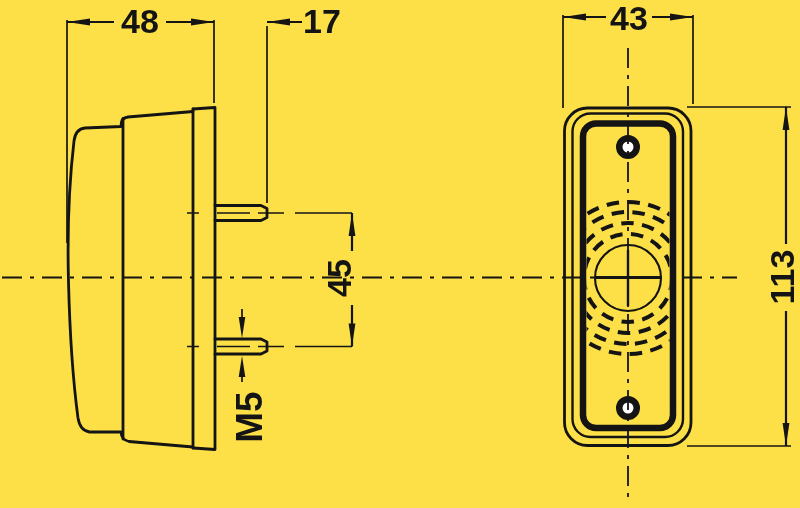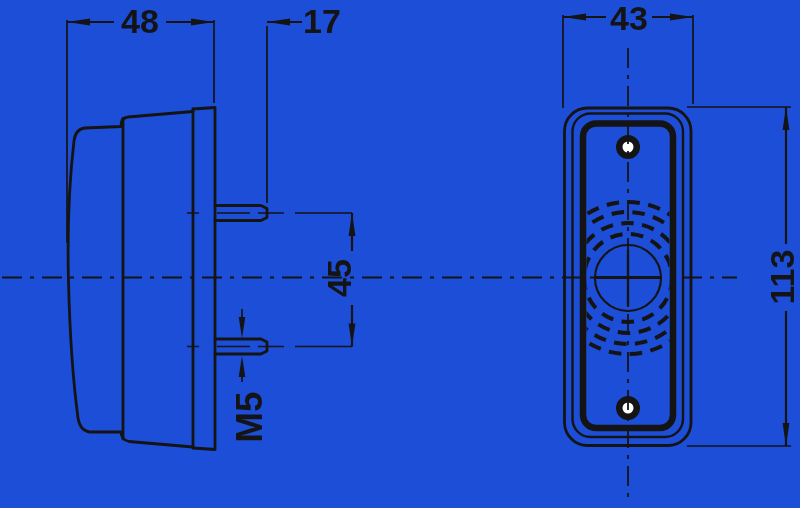--- a/index.html
+++ b/index.html
@@ -4,21 +4,21 @@
 <style>
   html, body {
     margin: 0;
     padding: 0;
     background: #ffffff;
   }
   .stage {
     position: relative;
     width: 800px;
     height: 508px;
-    background: #1d4ed8;
+    background: #fde047;
     overflow: hidden;
   }
   svg { display: block; }
   .ink-stroke   { stroke: #141414; fill: none; }
   .ink-fill     { fill: #141414; stroke: none; }
   .outline      { stroke-width: 2.8; stroke-linejoin: round; stroke-linecap: round; }
   .thick        { stroke-width: 6.5; }
   .dimline      { stroke-width: 2.2; stroke-linecap: butt; }
   .extline      { stroke-width: 1.7; }
   .centerline   { stroke-width: 1.8; stroke-dasharray: 20 8 4 8; }

